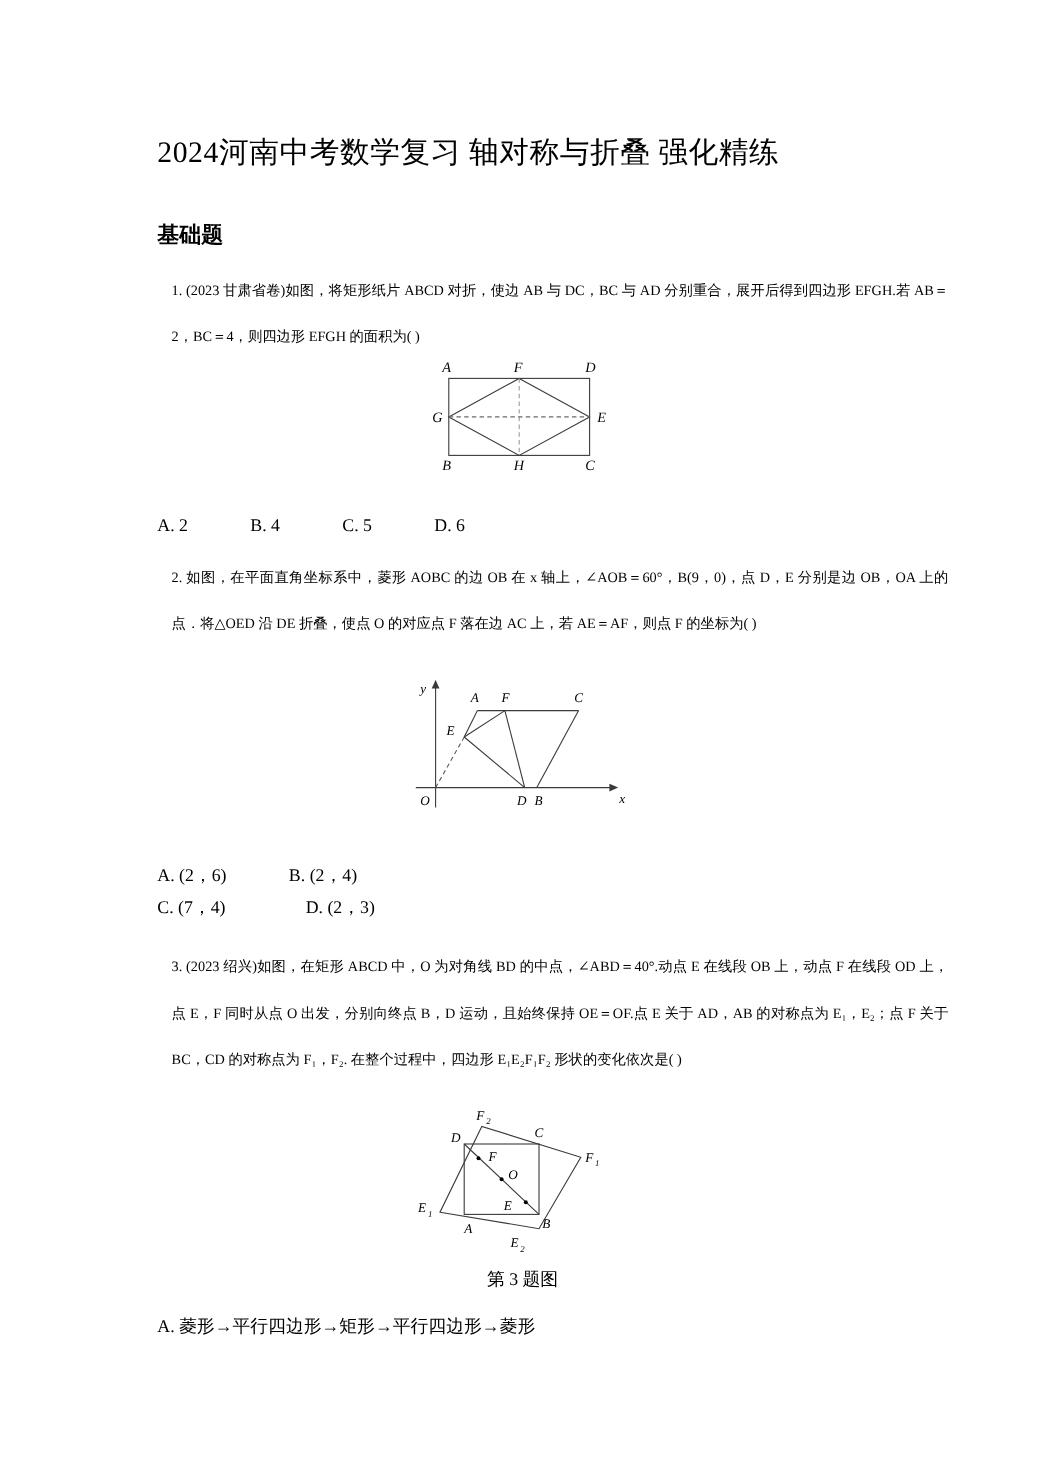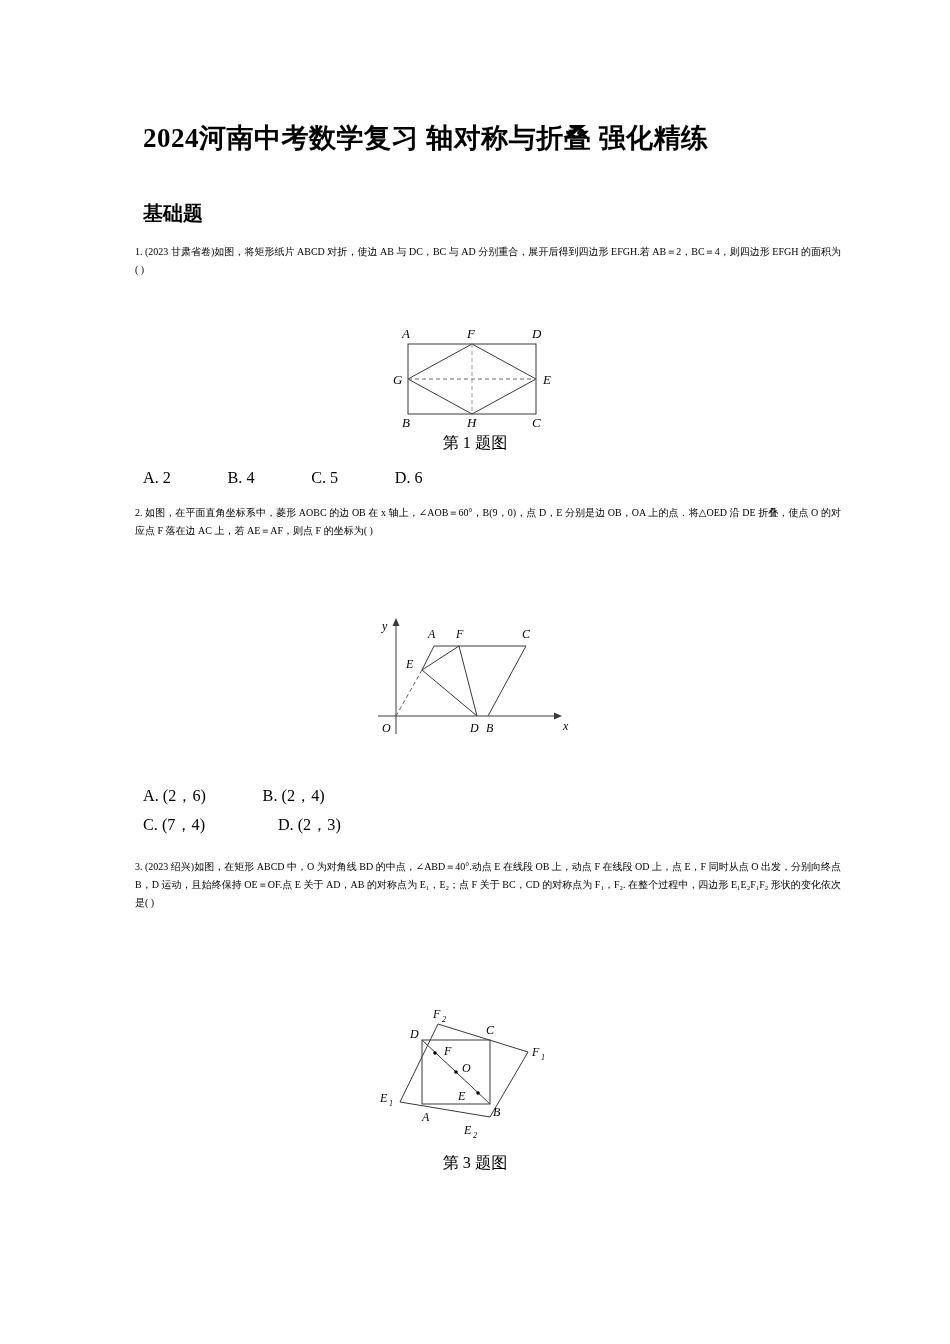--- a/index.html
+++ b/index.html
@@ -20,39 +20,39 @@
     left: 0; top: 0;
     width: 950px;
     height: 1344px;
   }
   .doc-title {
     position: absolute;
     left: 143px;
     top: 122px;
     width: 700px;
     font-size: 27px;
-    font-weight: 700;
+    font-weight: 400;
     letter-spacing: 0.5px;
     line-height: 1.2;
     font-family: "Liberation Serif", "DejaVu Serif", serif;
   }
   .section-head {
     position: absolute;
     left: 143px;
     top: 200px;
     font-size: 20px;
     font-weight: 700;
     font-family: "Liberation Sans", "DejaVu Sans", sans-serif;
   }
   .qblock {
     position: absolute;
-    left: 135px;
+    left: 156px;
     width: 706px;
-    font-size: 10px;
-    line-height: 18px;
+    font-size: 13px;
+    line-height: 42px;
     text-align: justify;
     text-justify: inter-ideograph;
   }
   .q1 { top: 243px; }
   .q2 { top: 504px; }
   .q3 { top: 858px; }
   .opts {
     position: absolute;
     left: 143px;
     font-size: 16.2px;
@@ -107,21 +107,20 @@
       <text x="92" y="16" font-family="Liberation Serif, serif" font-size="13" font-style="italic">F</text>
       <text x="157" y="16" font-family="Liberation Serif, serif" font-size="13" font-style="italic">D</text>
       <text x="18" y="62" font-family="Liberation Serif, serif" font-size="13" font-style="italic">G</text>
       <text x="168" y="62" font-family="Liberation Serif, serif" font-size="13" font-style="italic">E</text>
       <text x="27" y="105" font-family="Liberation Serif, serif" font-size="13" font-style="italic">B</text>
       <text x="92" y="105" font-family="Liberation Serif, serif" font-size="13" font-style="italic">H</text>
       <text x="157" y="105" font-family="Liberation Serif, serif" font-size="13" font-style="italic">C</text>
     </svg>
   </div>
 
-  <div class="fig-caption cap1">第 1 题图</div>
 
   <div class="opts o1">
     <span class="opt-row">A. 2              B. 4              C. 5              D. 6</span>
   </div>
 
   <div class="qblock q2">2. 如图，在平面直角坐标系中，菱形 AOBC 的边 OB 在 x 轴上，∠AOB＝60°，B(9，0)，点 D，E 分别是边 OB，OA 上的点．将△OED 沿 DE 折叠，使点 O 的对应点 F 落在边 AC 上，若 AE＝AF，则点 F 的坐标为(        )</div>
 
   <div class="figure fig2">
     <svg width="230" height="128" viewBox="0 0 230 128">
 
@@ -187,14 +186,17 @@
       <text x="29" y="104" font-family="Liberation Serif, serif" font-size="8" font-style="italic">1</text>
       <text x="62" y="119" font-family="Liberation Serif, serif" font-size="12" font-style="italic">A</text>
       <text x="133" y="114" font-family="Liberation Serif, serif" font-size="12" font-style="italic">B</text>
       <text x="104" y="132" font-family="Liberation Serif, serif" font-size="12" font-style="italic">E</text>
       <text x="113" y="136" font-family="Liberation Serif, serif" font-size="8" font-style="italic">2</text>
     </svg>
   </div>
 
   <div class="fig-caption cap3">第 3 题图</div>
 
+  <div class="opts o3">
+    <span class="opt-row">A. 菱形→平行四边形→矩形→平行四边形→菱形</span>
+  </div>
 
 </div>
 
 </body></html>

